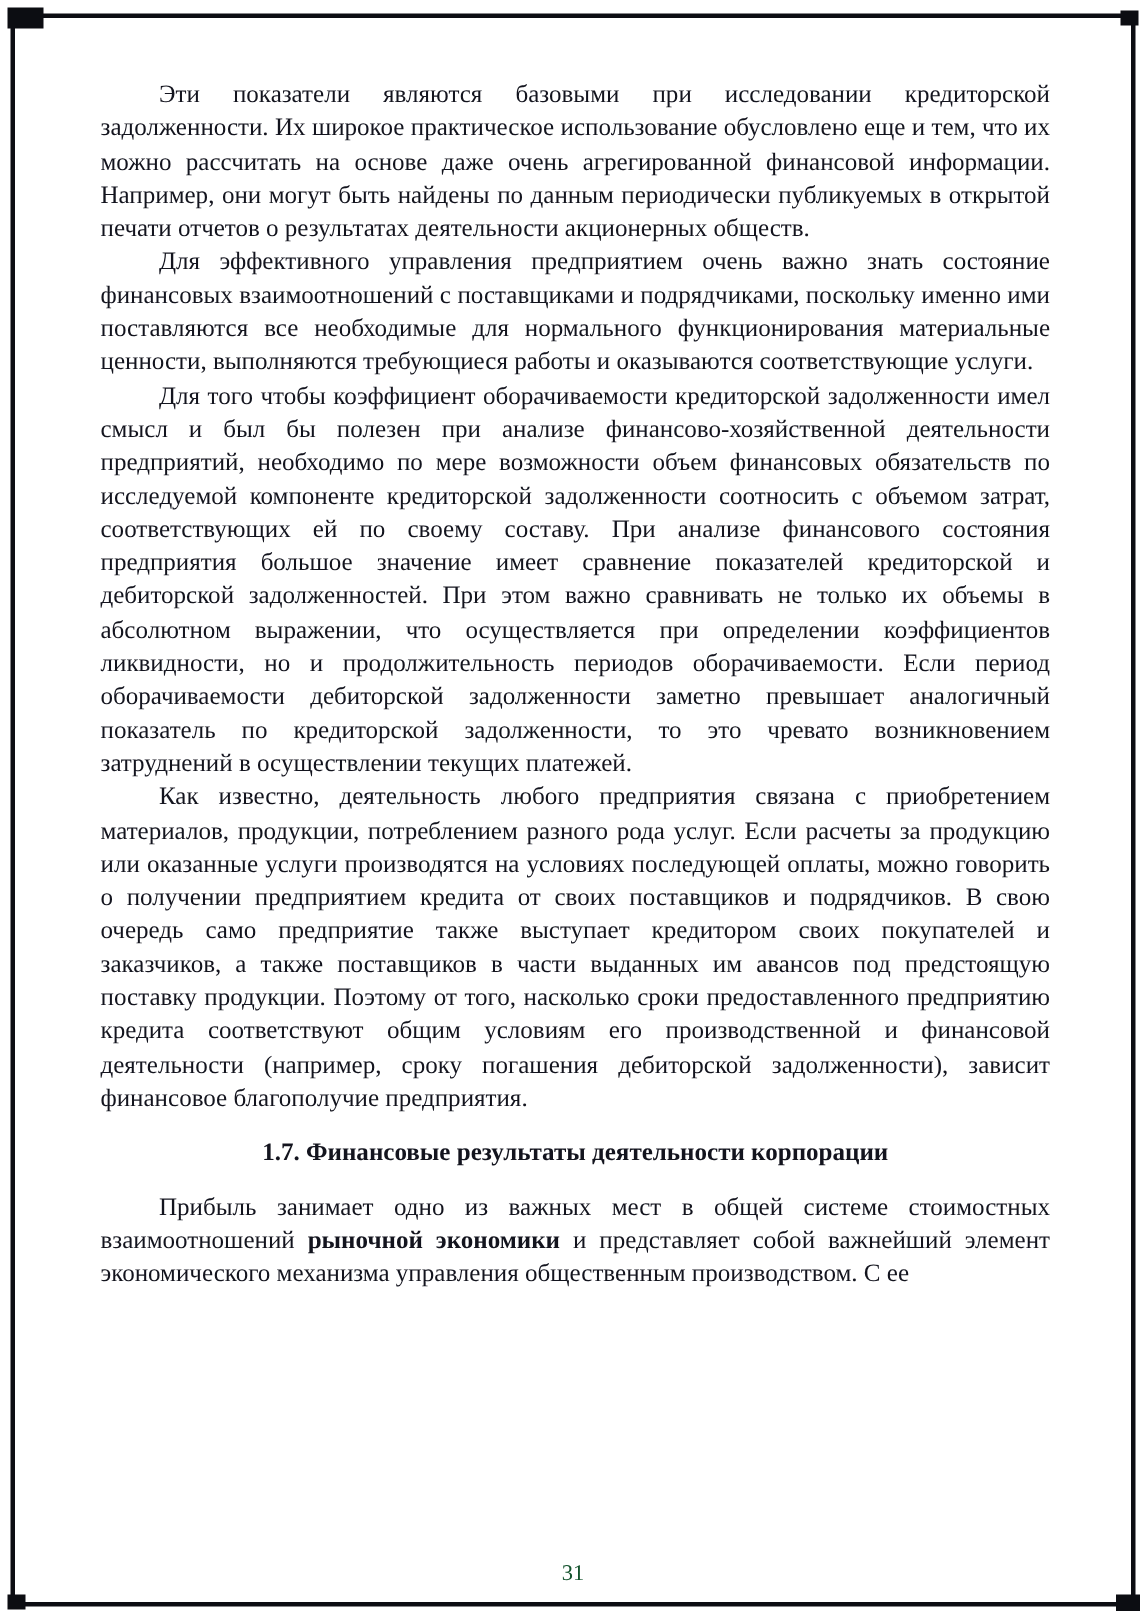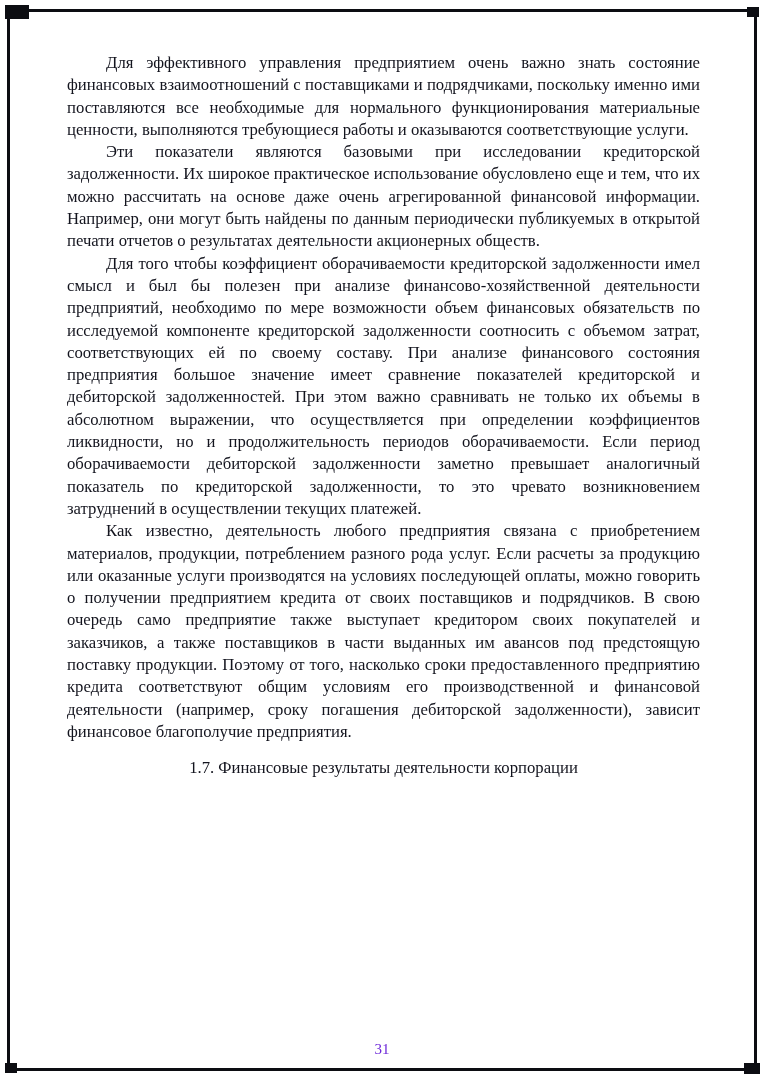--- a/index.html
+++ b/index.html
@@ -41,45 +41,46 @@
     font-size: 16.7px;
     line-height: 22.3px;
     text-align: justify;
   }
   .text-block p {
     margin: 0;
     text-indent: 39px;
   }
   h2.heading {
     font-size: 16.7px;
-    font-weight: normal;
+    font-weight: bold;
     text-align: center;
     text-indent: 0;
     margin: 14px 0 14px 0;
   }
   .page-number {
     position: absolute;
     left: 0;
     right: 0;
     bottom: 22px;
     text-align: center;
     font-size: 15px;
-    color: #6d28d9;
+    color: #14532d;
   }
 </style>
 </head>
 <body>
 
 <div class="frame"></div>
 <div class="corner tl"></div>
 <div class="corner tr"></div>
 <div class="corner bl"></div>
 <div class="corner br"></div>
 
 <div class="text-block">
+  <p>Эти показатели являются базовыми при исследовании кредиторской задолженности. Их широкое практическое использование обусловлено еще и тем, что их можно рассчитать на основе даже очень агрегированной финансовой информации. Например, они могут быть найдены по данным периодически публикуемых в открытой печати отчетов о результатах деятельности акционерных обществ.</p>
   <p>Для эффективного управления предприятием очень важно знать состояние финансовых взаимоотношений с поставщиками и подрядчиками, поскольку именно ими поставляются все необходимые для нормального функционирования материальные ценности, выполняются требующиеся работы и оказываются соответствующие услуги.</p>
-  <p>Эти показатели являются базовыми при исследовании кредиторской задолженности. Их широкое практическое использование обусловлено еще и тем, что их можно рассчитать на основе даже очень агрегированной финансовой информации. Например, они могут быть найдены по данным периодически публикуемых в открытой печати отчетов о результатах деятельности акционерных обществ.</p>
   <p>Для того чтобы коэффициент оборачиваемости кредиторской задолженности имел смысл и был бы полезен при анализе финансово-хозяйственной деятельности предприятий, необходимо по мере возможности объем финансовых обязательств по исследуемой компоненте кредиторской задолженности соотносить с объемом затрат, соответствующих ей по своему составу. При анализе финансового состояния предприятия большое значение имеет сравнение показателей кредиторской и дебиторской задолженностей. При этом важно сравнивать не только их объемы в абсолютном выражении, что осуществляется при определении коэффициентов ликвидности, но и продолжительность периодов оборачиваемости. Если период оборачиваемости дебиторской задолженности заметно превышает аналогичный показатель по кредиторской задолженности, то это чревато возникновением затруднений в осуществлении текущих платежей.</p>
   <p>Как известно, деятельность любого предприятия связана с приобретением материалов, продукции, потреблением разного рода услуг. Если расчеты за продукцию или оказанные услуги производятся на условиях последующей оплаты, можно говорить о получении предприятием кредита от своих поставщиков и подрядчиков. В свою очередь само предприятие также выступает кредитором своих покупателей и заказчиков, а также поставщиков в части выданных им авансов под предстоящую поставку продукции. Поэтому от того, насколько сроки предоставленного предприятию кредита соответствуют общим условиям его производственной и финансовой деятельности (например, сроку погашения дебиторской задолженности), зависит финансовое благополучие предприятия.</p>
   <h2 class="heading">1.7. Финансовые результаты деятельности корпорации</h2>
+  <p><span>Прибыль занимает одно из важных мест в общей системе стоимостных взаимоотношений </span><b>рыночной экономики</b><span> и представляет собой важнейший элемент экономического механизма управления общественным производством. С ее</span></p>
 </div>
 
 <div class="page-number">31</div>
 
 </body></html>

